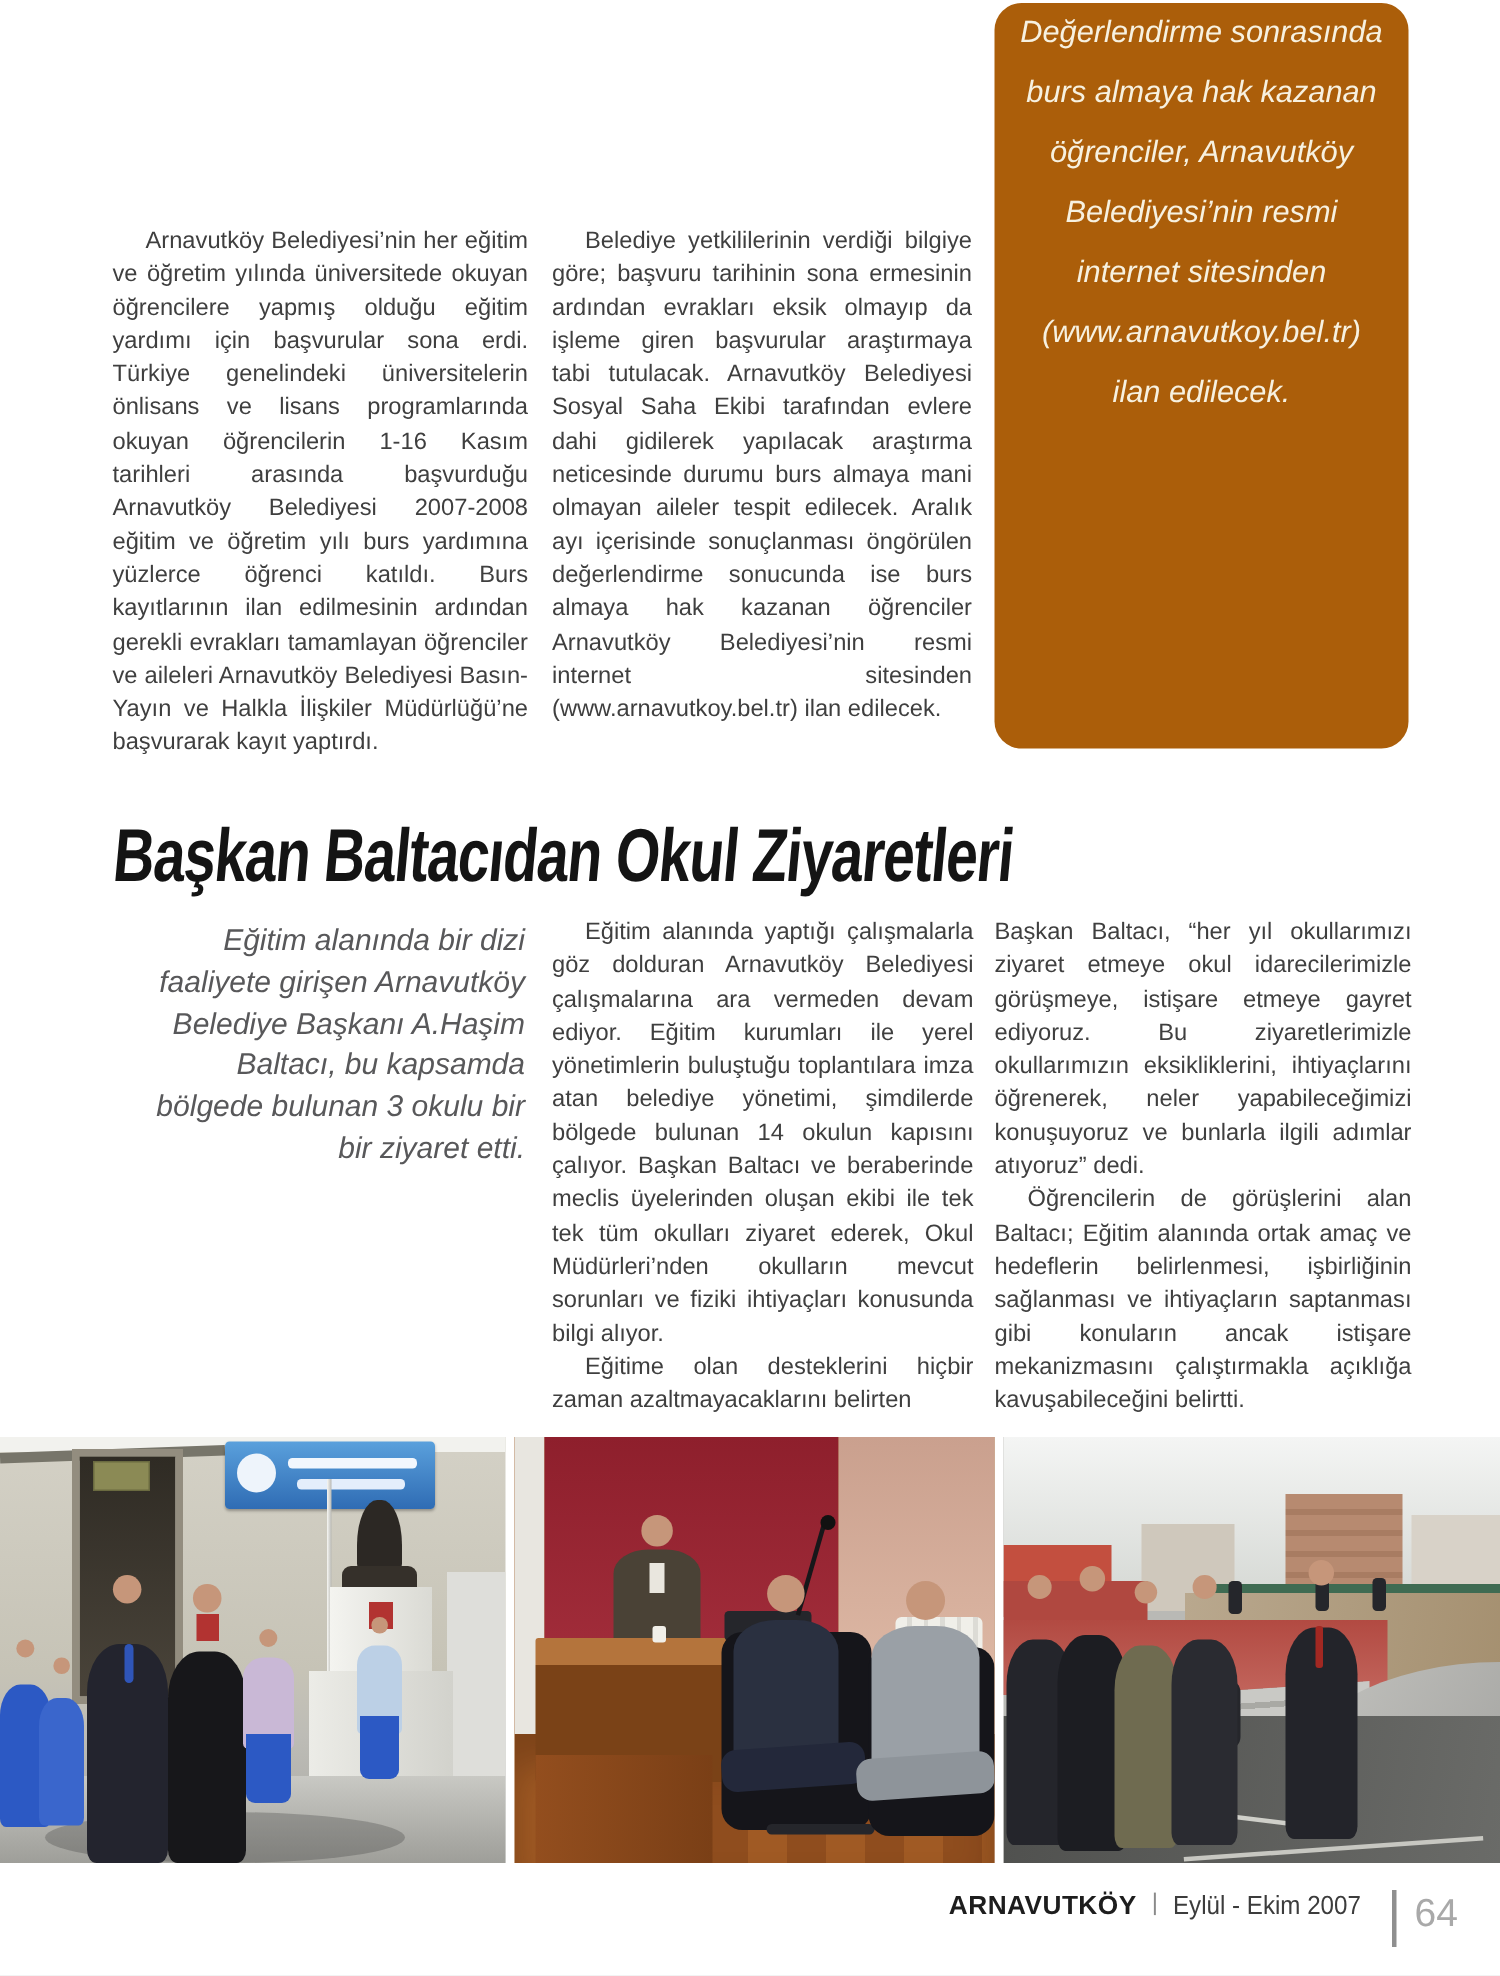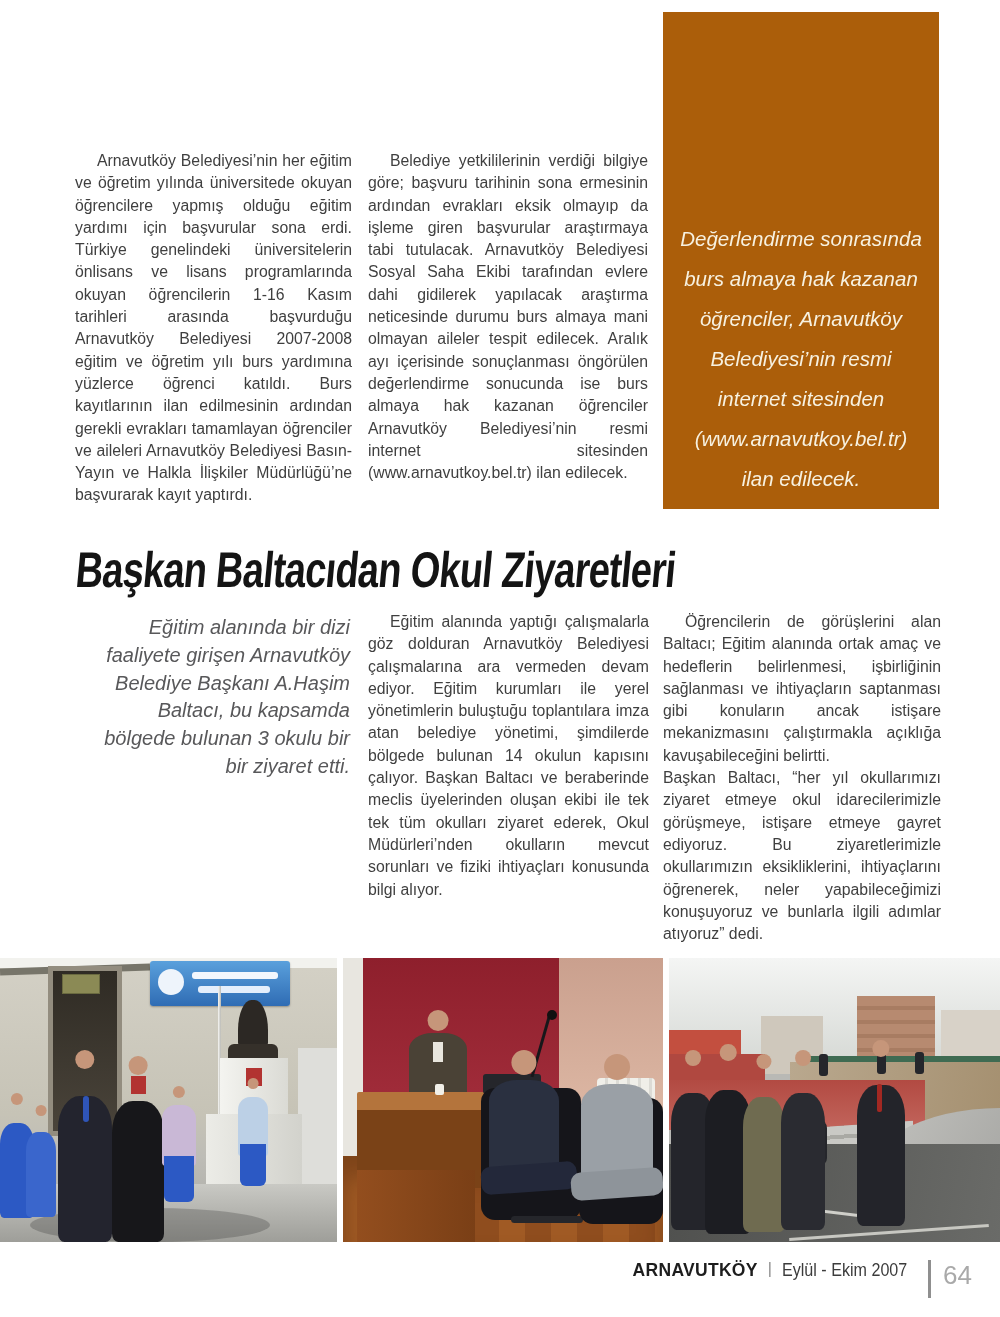--- a/index.html
+++ b/index.html
@@ -7,22 +7,22 @@
         font-family:Liberation Sans, sans-serif;color:#3f3f3f;}
   
   .col{position:absolute;}
   .para{margin:0;font-size:15.8px;line-height:22.3px;text-align:justify;color:#3f3f3f;}
   .para.indent{text-indent:22px;}
   .col-top-1{left:75px;top:150px;width:277px;}
   .col-top-2{left:368px;top:150px;width:280px;}
   .col-main-1{left:368px;top:611px;width:281px;}
   .col-main-2{left:663px;top:611px;width:278px;}
   
-  .pullquote{position:absolute;left:663px;top:12px;width:276px;height:497px;background:#ab5e0a;color:#f7f1e0;
-             display:flex;align-items:flex-end;justify-content:center;}
+  .pullquote{position:absolute;left:663px;top:2px;width:276px;height:497px;background:#ab5e0a;color:#f7f1e0;
+             display:flex;justify-content:center;border-radius:18px;}
   .pullquote p{margin:0 14px 10px 14px;font-size:20.5px;line-height:40px;font-style:italic;text-align:center;}
   
   .headline{position:absolute;left:76px;top:541px;margin:0;font-size:50px;font-weight:700;color:#141414;
             white-space:nowrap;transform:scaleX(.76) skewX(-7deg);transform-origin:0 50%;letter-spacing:-1px;}
   .lead{position:absolute;left:84px;top:614px;width:266px;font-size:20px;line-height:27.8px;font-style:italic;
         color:#58585a;text-align:right;}
   
   .ph{position:absolute;top:958px;height:284px;overflow:hidden;background:#9a9a94;}
   .ph1{left:0;width:337px;}
   .ph2{left:343px;width:320px;}
@@ -55,24 +55,25 @@
 
   <aside class="pullquote" style="background: rgb(171, 94, 10); color: rgb(247, 241, 224);">
     <p>Değerlendirme sonrasında burs almaya hak kazanan öğrenciler, Arnavutköy Belediyesi’nin resmi internet sitesinden (www.arnavutkoy.bel.tr) ilan edilecek.</p>
   </aside>
 
   <h1 class="headline">Başkan Baltacıdan Okul Ziyaretleri</h1>
   <div class="lead">Eğitim alanında bir dizi faaliyete girişen Arnavutköy Belediye Başkanı A.Haşim Baltacı, bu kapsamda bölgede bulunan 3 okulu bir bir ziyaret etti.</div>
 
   <div class="col col-main-1">
     <p class="para indent">Eğitim alanında yaptığı çalışmalarla göz dolduran Arnavutköy Belediyesi çalışmalarına ara vermeden devam ediyor. Eğitim kurumları ile yerel yönetimlerin buluştuğu toplantılara imza atan belediye yönetimi, şimdilerde bölgede bulunan 14 okulun kapısını çalıyor. Başkan Baltacı ve beraberinde meclis üyelerinden oluşan ekibi ile tek tek tüm okulları ziyaret ederek, Okul Müdürleri’nden okulların mevcut sorunları ve fiziki ihtiyaçları konusunda bilgi alıyor.</p>
+    <p class="para indent">Eğitime olan desteklerini hiçbir zaman azaltmayacaklarını belirten</p>
   </div>
   <div class="col col-main-2">
+    <p class="para">Başkan Baltacı, “her yıl okullarımızı ziyaret etmeye okul idarecilerimizle görüşmeye, istişare etmeye gayret ediyoruz. Bu ziyaretlerimizle okullarımızın eksikliklerini, ihtiyaçlarını öğrenerek, neler yapabileceğimizi konuşuyoruz ve bunlarla ilgili adımlar atıyoruz” dedi.</p>
     <p class="para indent">Öğrencilerin de görüşlerini alan Baltacı; Eğitim alanında ortak amaç ve hedeflerin belirlenmesi, işbirliğinin sağlanması ve ihtiyaçların saptanması gibi konuların ancak istişare mekanizmasını çalıştırmakla açıklığa kavuşabileceğini belirtti.</p>
-    <p class="para">Başkan Baltacı, “her yıl okullarımızı ziyaret etmeye okul idarecilerimizle görüşmeye, istişare etmeye gayret ediyoruz. Bu ziyaretlerimizle okullarımızın eksikliklerini, ihtiyaçlarını öğrenerek, neler yapabileceğimizi konuşuyoruz ve bunlarla ilgili adımlar atıyoruz” dedi.</p>
   </div>
 
   <figure class="ph ph1" style="margin:0;background:linear-gradient(180deg,#d4d1c6 0%,#c6c3b6 55%,#bdbcb6 70%,#a8a8a3 100%);">
     <div style="left:0;right:0;top:0;height:10px;background:#f2f2ee;"></div>
     <div style="left:0;width:150px;top:8px;height:7px;background:#77756a;transform:rotate(-2deg);"></div>
     <div style="left:48px;top:8px;width:64px;height:160px;background:linear-gradient(180deg,#2f2b24,#4a443a);border:5px solid #938d7f;"></div>
     <div style="left:62px;top:16px;width:36px;height:18px;background:#8b8a55;border:1px solid #6a6a40;"></div>
     <div style="left:150px;top:3px;width:140px;height:45px;background:linear-gradient(180deg,#5aa0dc,#2f6cb4);border-radius:3px;box-shadow:0 1px 2px rgba(0,0,0,.3);"></div>
     <div style="left:158px;top:11px;width:26px;height:26px;border-radius:50%;background:#eef4fb;"></div>
     <div style="left:192px;top:14px;width:86px;height:7px;background:#f2f7fd;border-radius:3px;"></div>

